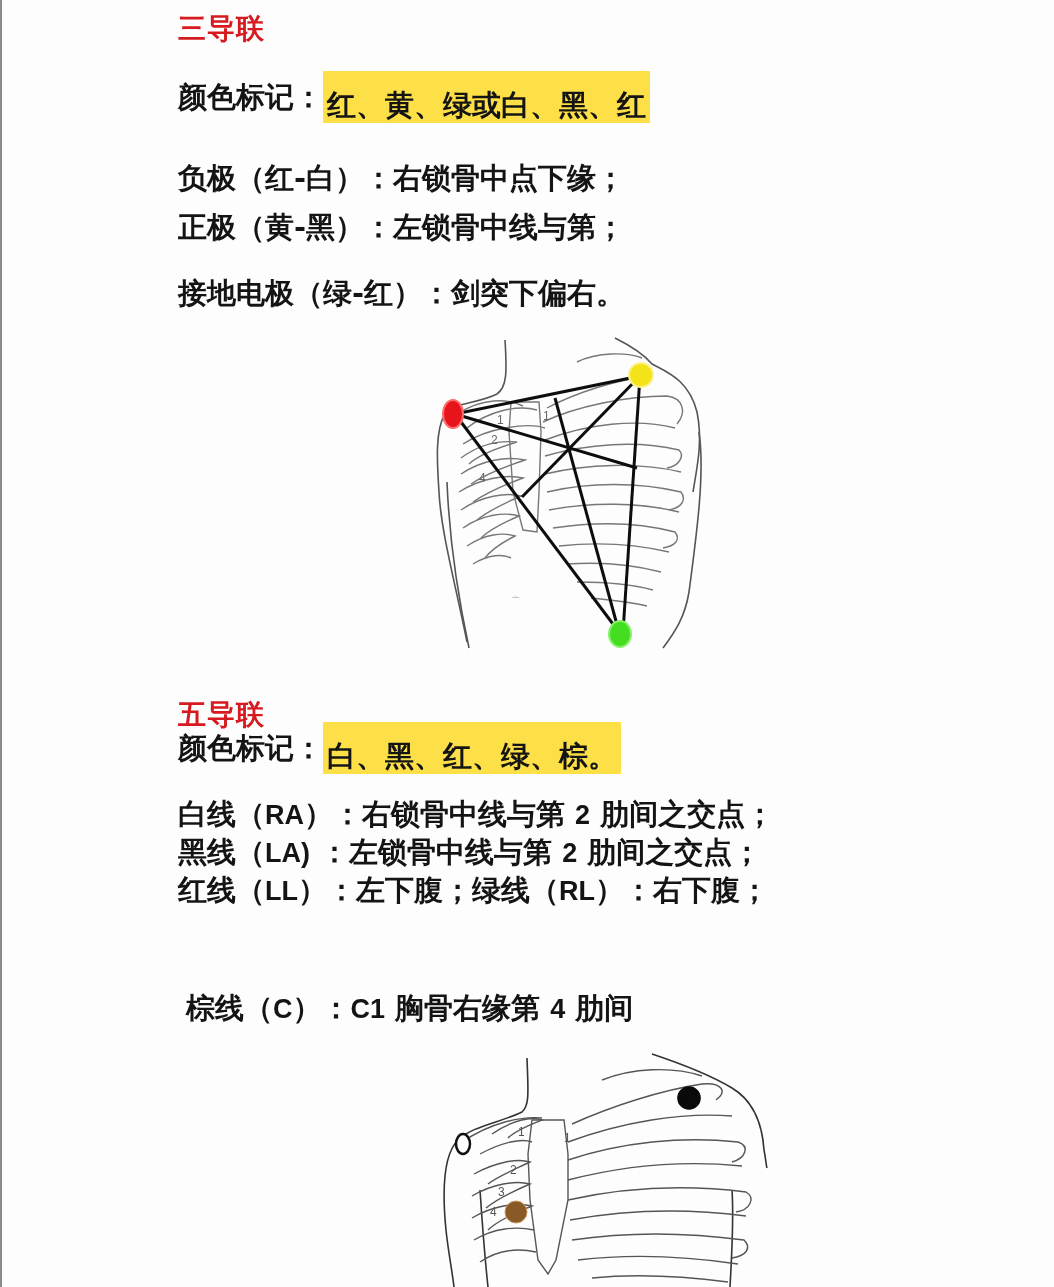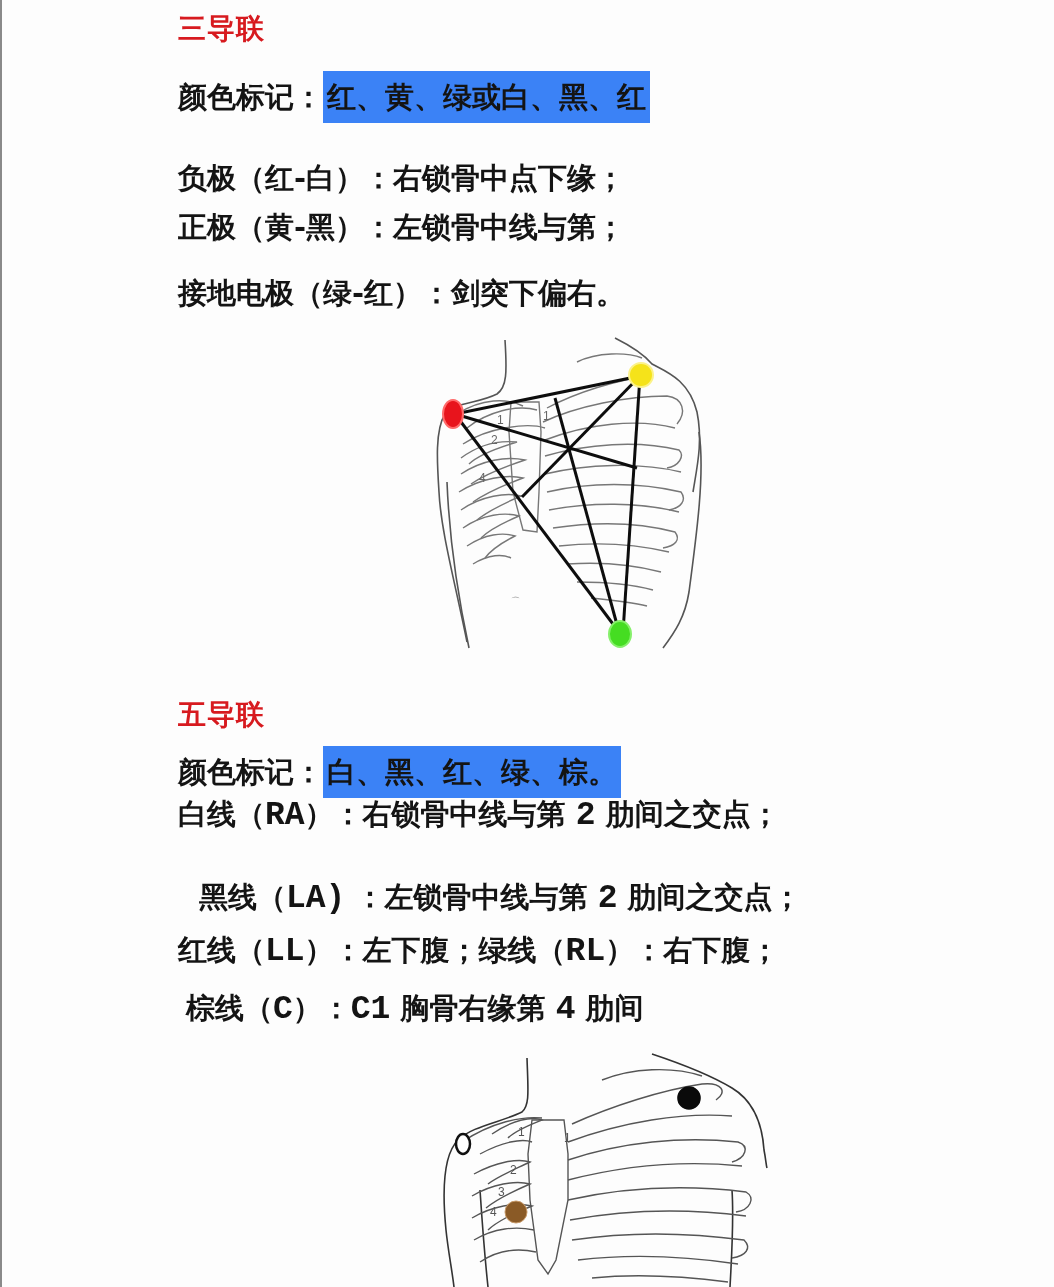--- a/index.html
+++ b/index.html
@@ -15,28 +15,28 @@
       font-size: 28px; font-weight: bold; color: #d71a1f;
       letter-spacing: 1px;
     }
     .line {
       position: absolute; left: 176px;
       font-size: 29px; font-weight: bold; color: #141414;
       white-space: nowrap;
       height: 44px; line-height: 44px;
     }
     .line .hl {
-      background: #3b82f6;
+      background: #fde047;
       display: inline-block;
-      padding: 0 4px 0 4px;
+      padding: 8px 4px 0 4px;
       height: 52px; line-height: 52px;
       vertical-align: middle;
       margin-top: -4px;
     }
-    .latin { font-family: Liberation Mono, monospace; font-weight: bold; font-size: 33px; }
+    .latin { font-family: Liberation Sans, sans-serif; font-weight: bold; font-size: 27px; }
     .diagram { position: absolute; }
     .diagram svg { display: block; }
   </style>
 </head>
 <body>
 
 <div class="title" style="top:10px;">三导联</div>
 
 <div class="line" style="top:75px;">
   <span>颜色标记：</span><span class="hl">红、黄、绿或白、黑、红</span>
@@ -99,33 +99,33 @@
     </g>
 
     <ellipse cx="26" cy="82" rx="10" ry="14" fill="#e8141c" stroke="#ff6b6b" stroke-width="2"></ellipse>
     <circle cx="214" cy="43" r="12" fill="#f5e31a" stroke="#fbf28a" stroke-width="2"></circle>
     <ellipse cx="193" cy="302" rx="11" ry="13" fill="#45dd22" stroke="#86f06b" stroke-width="2"></ellipse>
   </svg>
 </div>
 
 <div class="title" style="top:696px;">五导联</div>
 
-<div class="line" style="top:726px;margin-top:24px;">
+<div class="line" style="top:726px;">
   <span>颜色标记：</span><span class="hl">白、黑、红、绿、棕。</span>
 </div>
 
 <div class="line" style="top:792px;">
   <span>白线（</span><span class="latin">RA</span><span>）：右锁骨中线与第 </span><span class="latin">2</span><span> 肋间之交点；</span>
 </div>
 
-<div class="line" style="top:875px;margin-left:21px;">
+<div class="line" style="top:830px;">
   <span>黑线（</span><span class="latin">LA)</span><span> ：左锁骨中线与第 </span><span class="latin">2</span><span> 肋间之交点；</span>
 </div>
 
-<div class="line" style="top:928px;">
+<div class="line" style="top:868px;">
   <span>红线（</span><span class="latin">LL</span><span>）：左下腹；绿线（</span><span class="latin">RL</span><span>）：右下腹；</span>
 </div>
 
 <div class="line" style="top:986px; left:184px;">
   <span>棕线（</span><span class="latin">C</span><span>）：</span><span class="latin">C1</span><span> 胸骨右缘第 </span><span class="latin">4</span><span> 肋间</span>
 </div>
 
 <div class="diagram" style="left:430px; top:1050px;">
   <svg width="350" height="237" viewBox="0 0 350 237" fill="none" stroke="#333" stroke-width="1.6">
 

